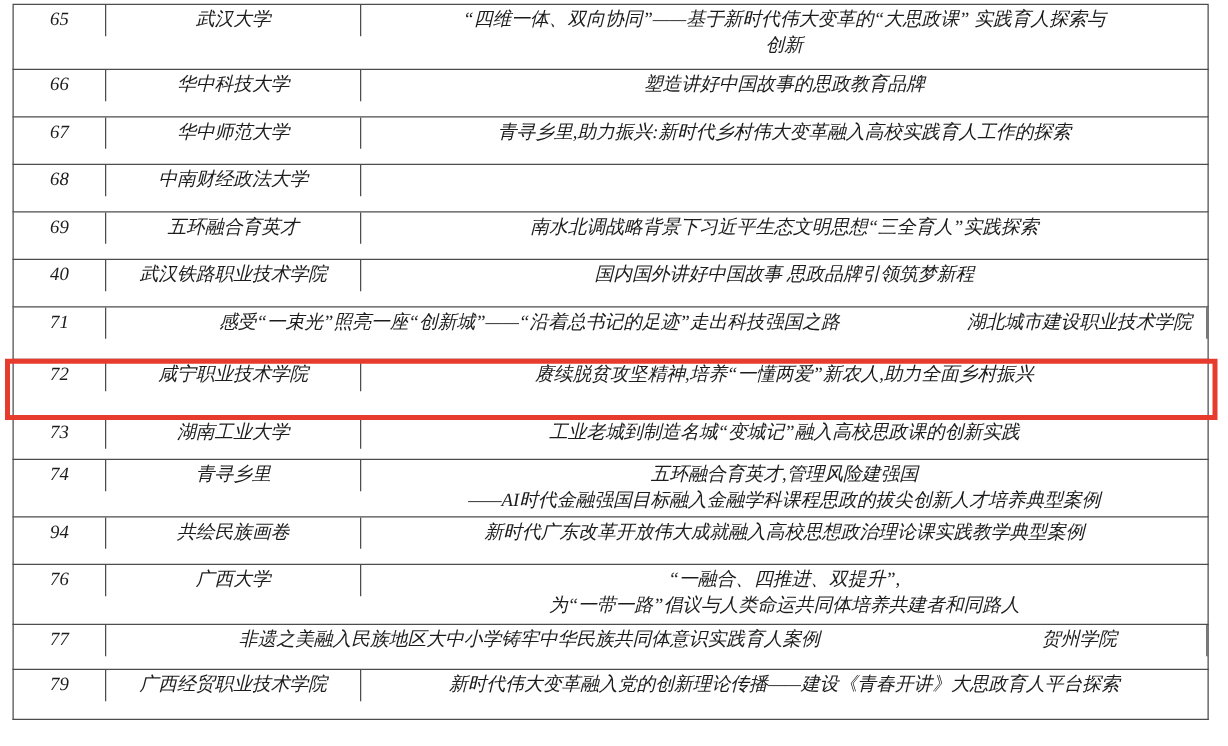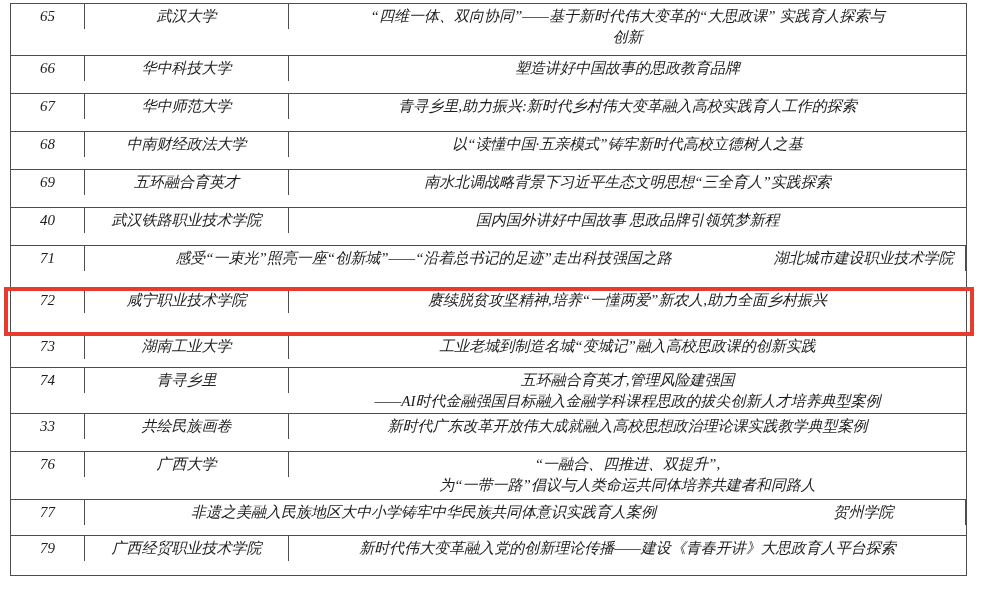--- a/index.html
+++ b/index.html
@@ -57,21 +57,20 @@
 
   <div class="row" style="height:38px">
     <div class="cell c1">67</div>
     <div class="cell c2">华中师范大学</div>
     <div class="cell c3">青寻乡里,助力振兴:新时代乡村伟大变革融入高校实践育人工作的探索</div>
   </div>
 
   <div class="row" style="height:38px">
     <div class="cell c1">68</div>
     <div class="cell c2">中南财经政法大学</div>
-    <div class="cell c3">以“读懂中国·五亲模式”铸牢新时代高校立德树人之基</div>
   </div>
 
   <div class="row" style="height:38px">
     <div class="cell c1">69</div>
     <div class="cell c2">五环融合育英才</div>
     <div class="cell c3">南水北调战略背景下习近平生态文明思想“三全育人”实践探索</div>
   </div>
 
   <div class="row" style="height:38px">
     <div class="cell c1">40</div>
@@ -98,21 +97,21 @@
   </div>
 
   <div class="row" style="height:46px">
     <div class="cell c1">74</div>
     <div class="cell c2">青寻乡里</div>
     <div class="cell c3">五环融合育英才,管理风险建强国
 ——AI时代金融强国目标融入金融学科课程思政的拔尖创新人才培养典型案例</div>
   </div>
 
   <div class="row" style="height:38px">
-    <div class="cell c1">33</div>
+    <div class="cell c1">94</div>
     <div class="cell c2">共绘民族画卷</div>
     <div class="cell c3">新时代广东改革开放伟大成就融入高校思想政治理论课实践教学典型案例</div>
   </div>
 
   <div class="row" style="height:48px">
     <div class="cell c1">76</div>
     <div class="cell c2">广西大学</div>
     <div class="cell c3">“一融合、四推进、双提升”,
 为“一带一路”倡议与人类命运共同体培养共建者和同路人</div>
   </div>

